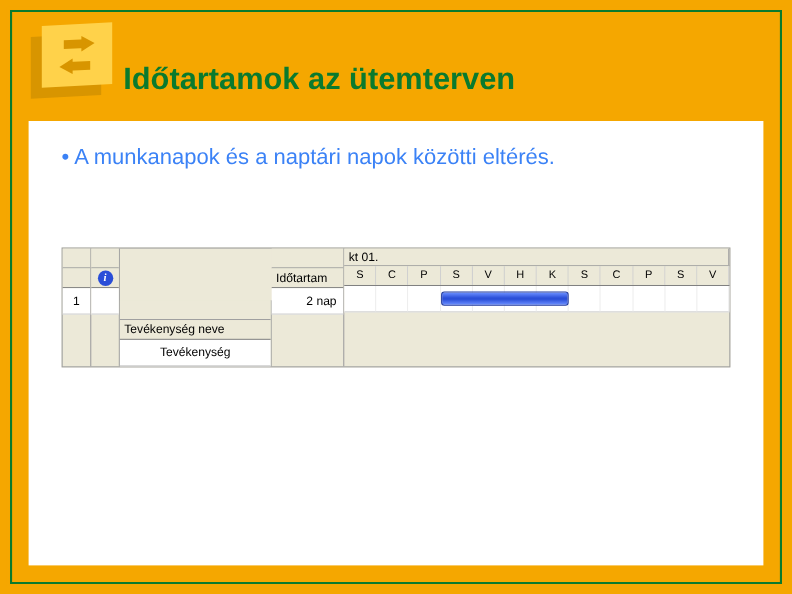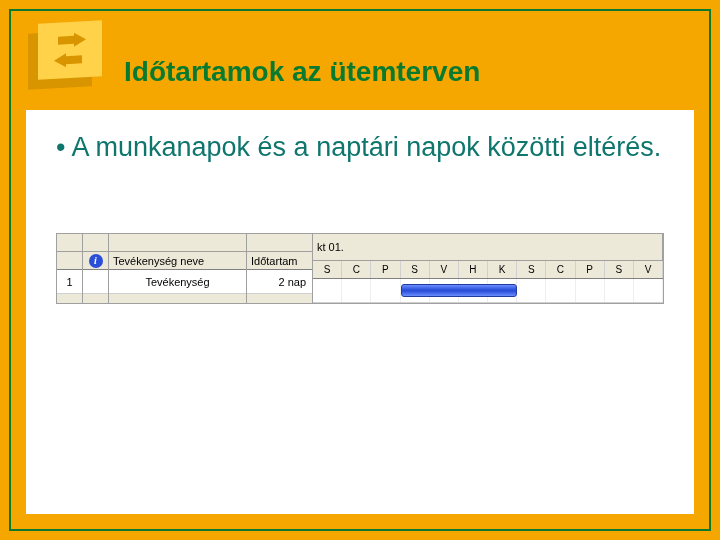--- a/index.html
+++ b/index.html
@@ -81,37 +81,37 @@
     position: absolute;
     right: -28px;
     top: -4px;
     width: 20px;
     height: 8px;
     background: #d89500;
   }
   .title {
     position: absolute;
     top: 56px;
-    left: 124px;
+    left: 112px;
     color: #0a7a2e;
     font-size: 28px;
     font-weight: bold;
   }
   .content-panel {
     position: absolute;
     top: 110px;
     left: 26px;
     right: 26px;
     bottom: 26px;
     background: #ffffff;
     padding: 22px 30px;
   }
   .bullet-text {
-    font-size: 27px;
-    color: #0f766e;
+    font-size: 20px;
+    color: #3b82f6;
   }
   .gantt-wrap {
     margin-top: 70px;
     width: 100%;
   }
   .gantt {
     display: flex;
     font-size: 11px;
     color: #000;
     border: 1px solid #a0a0a0;
@@ -141,26 +141,26 @@
   .cell {
     height: 24px;
     background: #ffffff;
     display: flex;
     align-items: center;
     padding: 0 4px;
     border-bottom: 1px solid #d0d0d0;
   }
   .col-blank { width: 26px; }
   .col-info { width: 26px; }
-  .col-name { width: 138px; }
+  .col-name { width: 138px; margin-top: 47px; }
   .col-dur { width: 66px; }
   .col-name .hdr, .col-dur .hdr { justify-content: flex-start; padding-left: 4px; }
   .timeline { flex: 1; display: flex; flex-direction: column; }
   .tl-top {
-    height: 27px;
+    height: 16px;
     display: flex;
     border-bottom: 1px solid #a0a0a0;
   }
   .tl-top > div {
     flex: 1;
     border-right: 1px solid #a0a0a0;
     padding-left: 4px;
     display: flex;
     align-items: center;
     background: #ece9d8;

